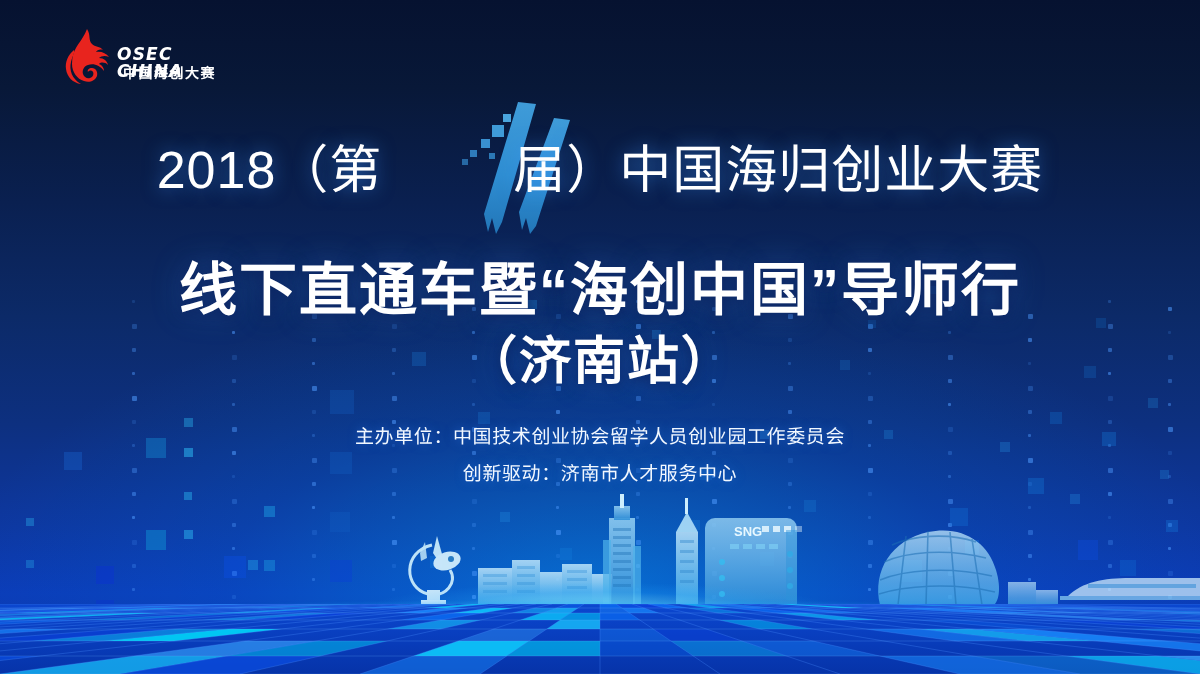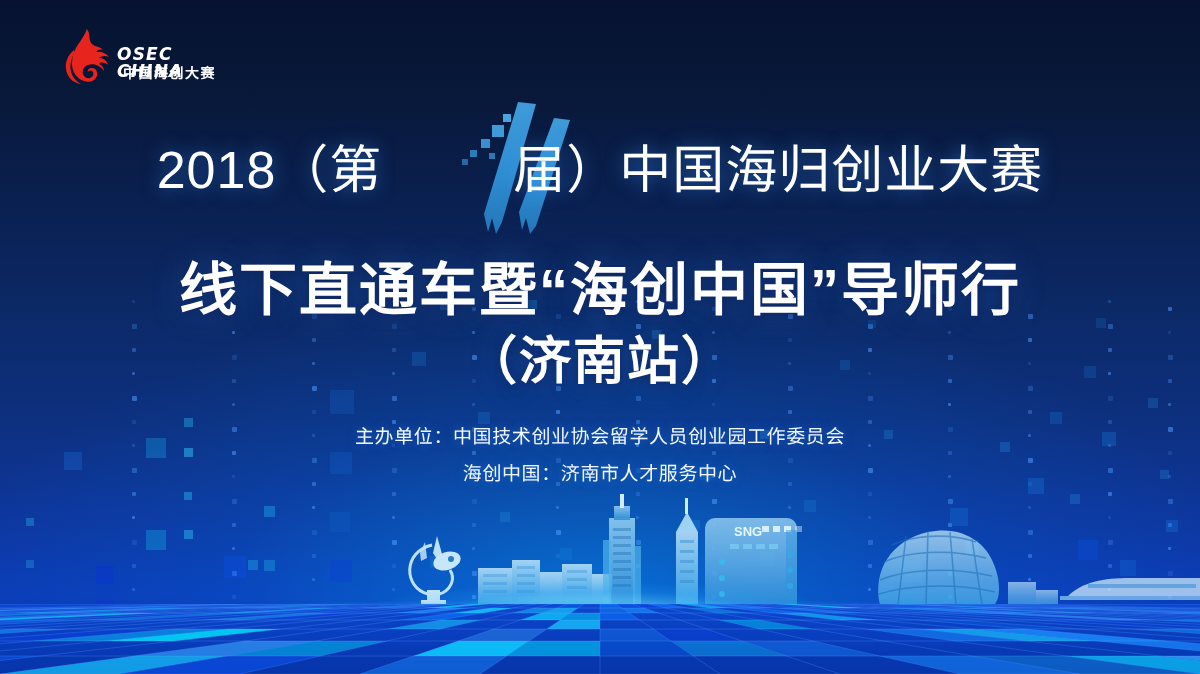--- a/index.html
+++ b/index.html
@@ -378,21 +378,21 @@
 
 
   <div class="headline">线下直通车暨“海创中国”导师行</div>
   <div class="headline2">（济南站）</div>
 
   <div class="orgs">
     <div class="org-line">
       <span>主办单位：</span><span>中国技术创业协会留学人员创业园工作委员会</span>
     </div>
     <div class="org-line">
-      <span>海创中国：</span><span>济南市人才服务中心</span>
+      <span>创新驱动：</span><span>济南市人才服务中心</span>
     </div>
   </div>
 
   <svg class="city" viewBox="0 0 1200 145" preserveAspectRatio="none">
     <defs>
       <linearGradient id="bld" x1="0" y1="0" x2="0" y2="1">
         <stop offset="0%" stop-color="#bfe6fb" stop-opacity=".85"></stop>
         <stop offset="70%" stop-color="#6fc6f2" stop-opacity=".75"></stop>
         <stop offset="100%" stop-color="#3fa9e8" stop-opacity=".9"></stop>
       </linearGradient>

